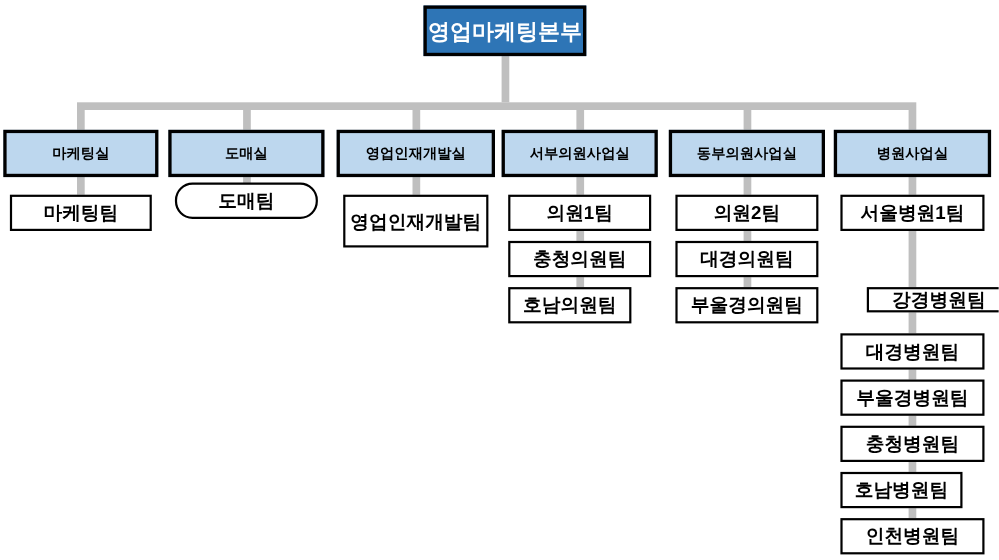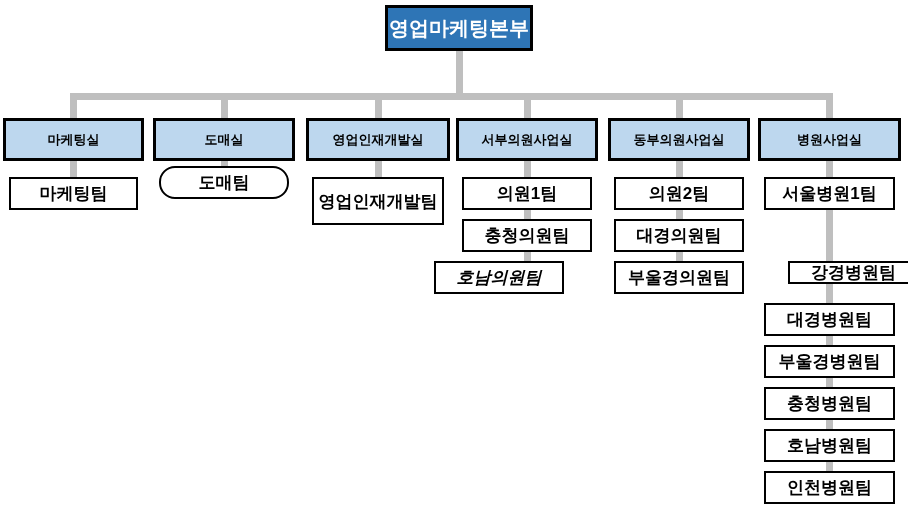--- a/index.html
+++ b/index.html
@@ -70,27 +70,27 @@
   <div class="box division" style="left:758px; top:118px; width:143px; height:43px;">병원사업실</div>
 
   <div class="box team" style="left:9px;   top:177px; width:129px; height:33px;">마케팅팀</div>
 
   <div class="box team" style="left:159px; top:166px; width:130px; height:33px;border-radius:16px;">도매팀</div>
 
   <div class="box team" style="left:312px; top:177px; width:132px; height:48px;">영업인재개발팀</div>
 
   <div class="box team" style="left:462px; top:177px; width:130px; height:33px;">의원1팀</div>
   <div class="box team" style="left:462px; top:219px; width:130px; height:33px;">충청의원팀</div>
-  <div class="box team" style="left:434px; top:261px; width:130px; height:33px;font-style:italic;">호남의원팀</div>
+  <div class="box team" style="left:462px; top:261px; width:112px; height:33px;">호남의원팀</div>
 
   <div class="box team" style="left:614px; top:177px; width:130px; height:33px;">의원2팀</div>
   <div class="box team" style="left:614px; top:219px; width:130px; height:33px;">대경의원팀</div>
   <div class="box team" style="left:614px; top:261px; width:130px; height:33px;">부울경의원팀</div>
 
   <div class="box team" style="left:764px; top:177px; width:131px; height:33px;">서울병원1팀</div>
   <div class="box team" style="left:788px; top:261px; width:131px; height:23px;">강경병원팀</div>
   <div class="box team" style="left:764px; top:303px; width:131px; height:33px;">대경병원팀</div>
   <div class="box team" style="left:764px; top:345px; width:131px; height:33px;">부울경병원팀</div>
   <div class="box team" style="left:764px; top:387px; width:131px; height:33px;">충청병원팀</div>
-  <div class="box team" style="left:764px; top:429px; width:131px; height:33px;">호남병원팀</div>
+  <div class="box team" style="left:764px; top:429px; width:111px; height:33px;">호남병원팀</div>
   <div class="box team" style="left:764px; top:471px; width:131px; height:33px;">인천병원팀</div>
 
 </div>
 
 </body></html>

